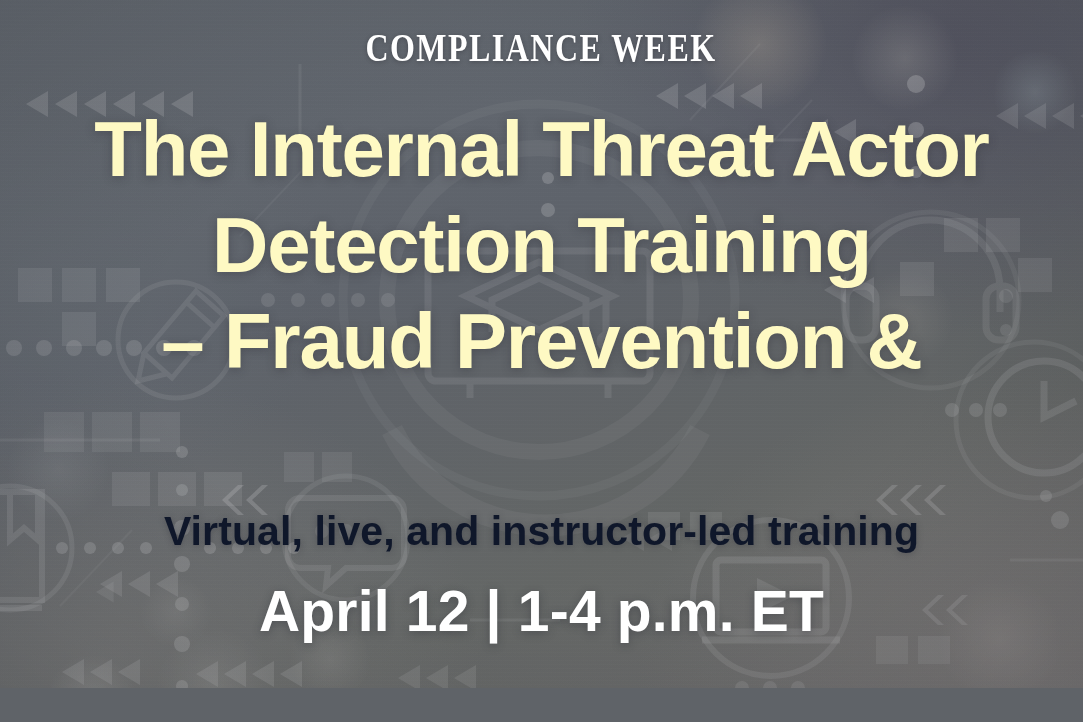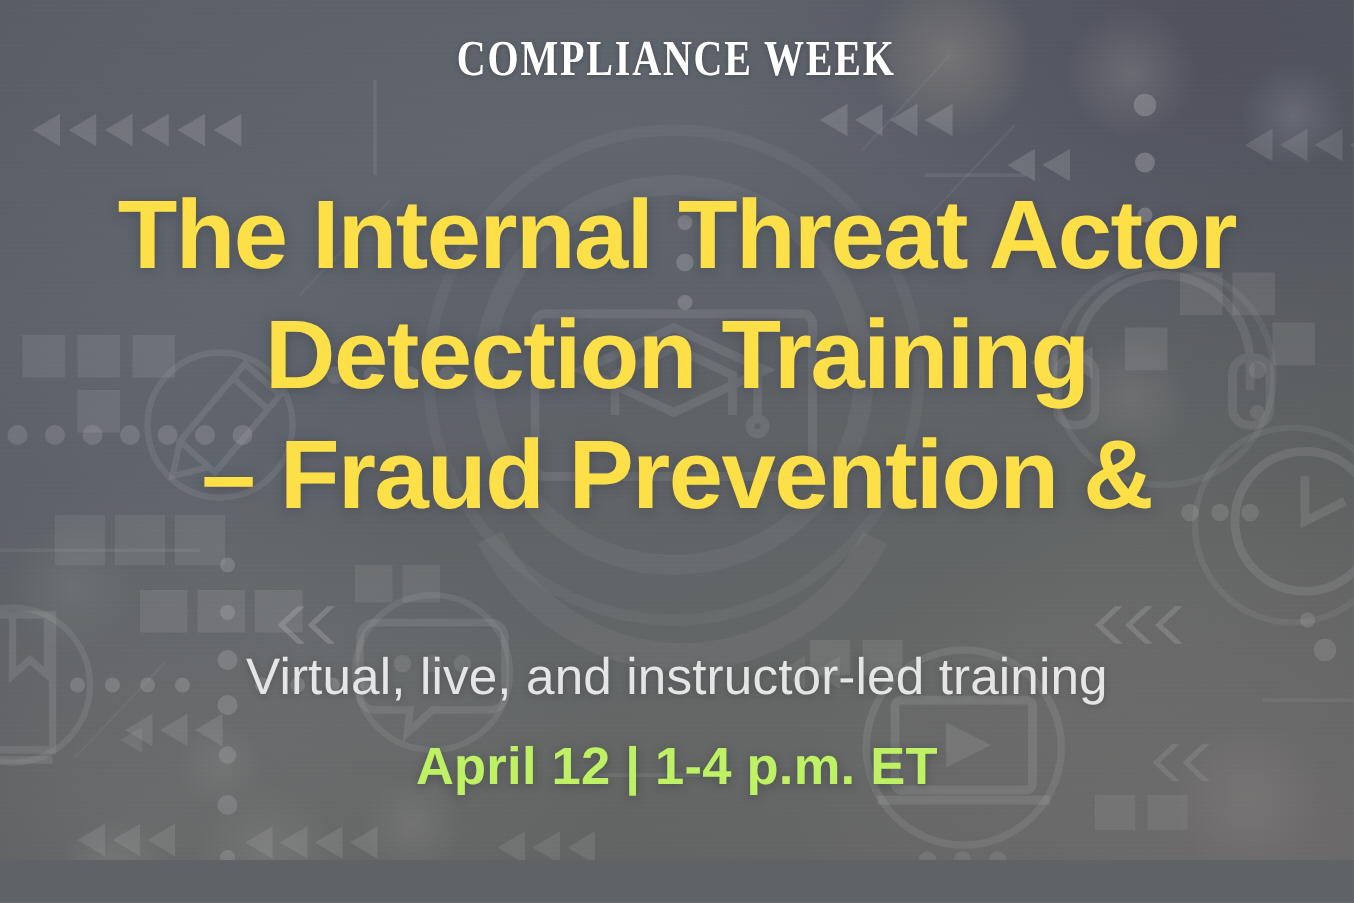--- a/index.html
+++ b/index.html
@@ -89,51 +89,51 @@
     font-size: 33px;
     letter-spacing: 1.5px;
     color: #ffffff;
     line-height: 1;
     transform: scaleY(1.22) scaleX(0.97);
     transform-origin: center top;
     text-shadow: 0 1px 4px rgba(40,40,48,0.42);
   }
 
   #headline {
-    margin-top: 78px;
+    margin-top: 40px;
     width: 1035px;
     font-family: "Liberation Sans", sans-serif;
     font-weight: 700;
     font-size: 78px;
     line-height: 96px;
     letter-spacing: -1.2px;
-    color: #fde047;
+    color: #fef9c3;
     text-shadow: 0 2px 10px rgba(40,42,50,0.34);
   }
   #headline .hl-line { display: block; white-space: nowrap; }
 
   #subhead {
-    margin-top: 40px;
+    margin-top: 68px;
     font-family: "Liberation Sans", sans-serif;
-    font-weight: 400;
+    font-weight: 700;
     font-size: 41px;
     line-height: 1.1;
     letter-spacing: 0.1px;
-    color: #e5e5e5;
+    color: #0f172a;
     text-shadow: 0 1px 6px rgba(40,42,50,0.34);
   }
 
   #event-date {
     margin-top: 26px;
     font-family: "Liberation Sans", sans-serif;
     font-weight: 700;
-    font-size: 42px;
+    font-size: 57px;
     line-height: 1.1;
     letter-spacing: 0.2px;
-    color: #bef264;
+    color: #ffffff;
     text-shadow: 0 2px 8px rgba(40,42,50,0.38);
   }
 </style>
 </head>
 <body>
 
 <div id="promo-banner">
 
   <div class="bg-layer" id="bg-base"></div>
   <div class="bg-layer" id="bg-bokeh"></div>

